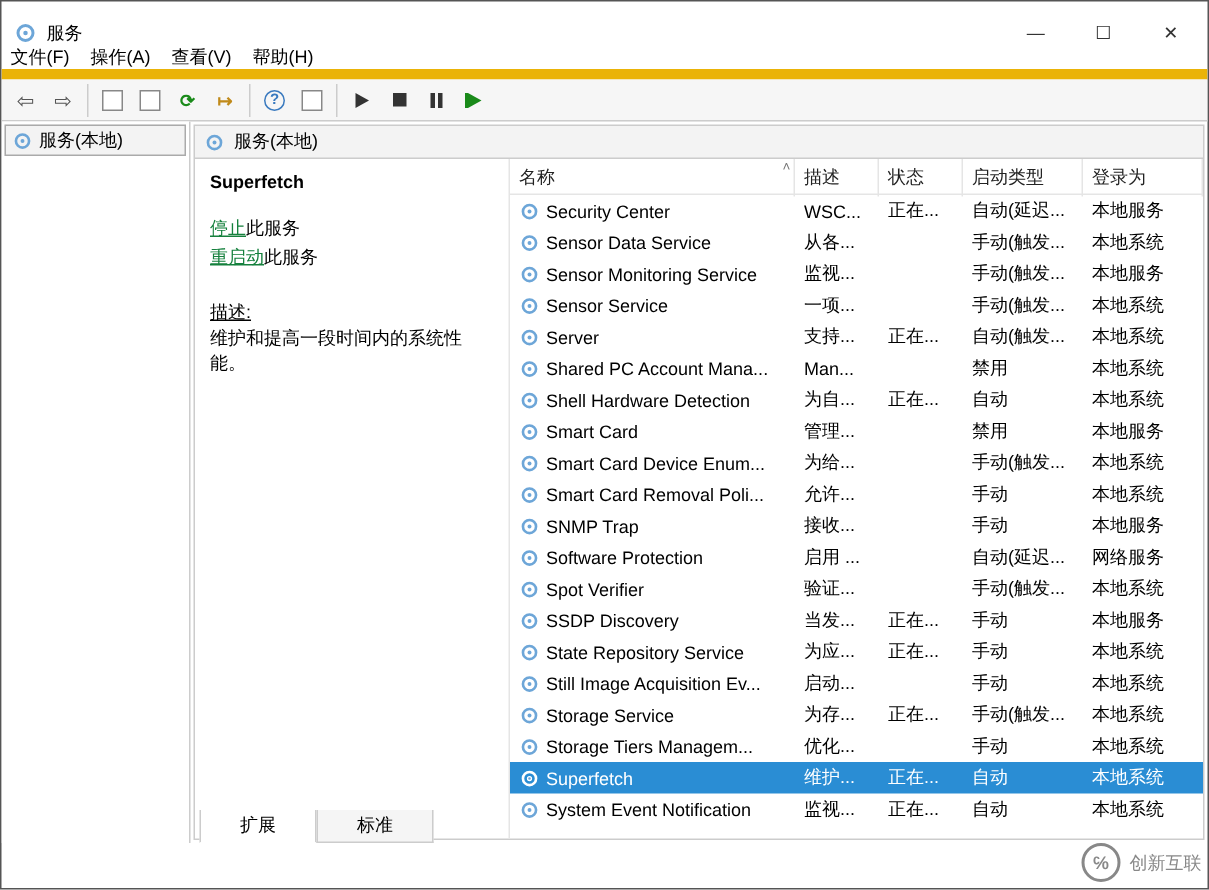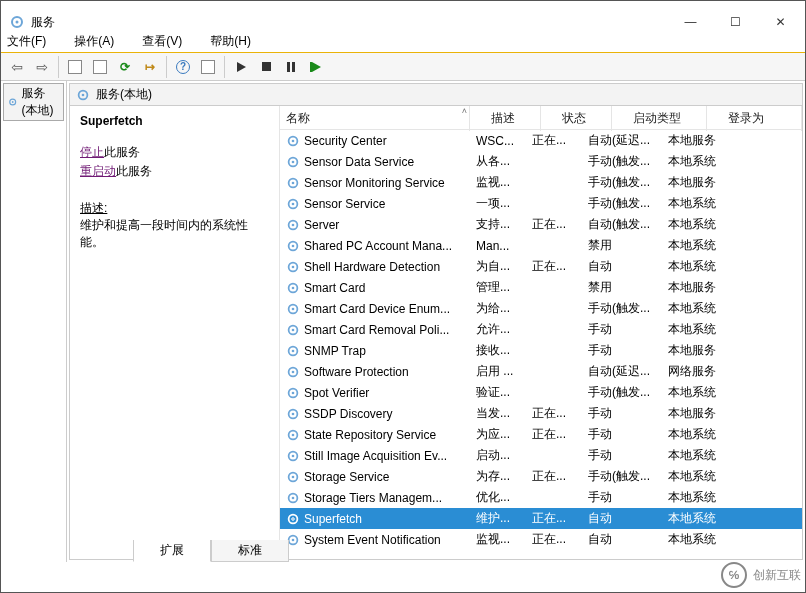--- a/index.html
+++ b/index.html
@@ -3,41 +3,41 @@
 <meta charset="utf-8">
 <style>
 * { box-sizing: border-box; margin: 0; padding: 0; font-family: "Microsoft YaHei", "Segoe UI", Tahoma, sans-serif; font-size: 12px; }
 body { width: 806px; height: 593px; background: #fff; position: relative; overflow: hidden; border: 1px solid #555; }
 .titlebar { height: 30px; display: flex; align-items: center; padding: 12px 2px 0 8px; }
 .titlebar .app-icon { width: 16px; height: 16px; margin-right: 6px; }
 .gear-svg { display: block; }
 .title-text { flex: 1; }
 .win-ctrls { display: flex; height: 100%; }
 .win-ctrls span { width: 45px; display: flex; align-items: center; justify-content: center; color: #333; }
-.menubar { height: 22px; display: flex; align-items: center; padding: 0 6px; gap: 28px; border-bottom: 1px solid #eab308; }
+.menubar { height: 22px; display: flex; align-items: center; padding: 0 6px; gap: 14px; border-bottom: 7px solid #eab308; }
 .menubar span { cursor: default; }
 .toolbar { height: 28px; display: flex; align-items: center; padding: 0 4px; gap: 1px; border-bottom: 1px solid #ccc; background: #f6f6f6; }
 .tb-btn { width: 24px; height: 24px; display: flex; align-items: center; justify-content: center; border: 1px solid transparent; }
 .tb-sep { width: 1px; height: 22px; background: #ccc; margin: 0 3px; }
 .arrow { font-size: 14px; color: #555; }
 .main-area { display: flex; height: calc(100% - 80px - 30px); }
 .lpane { width: 130px; border-right: 1px solid #ccc; background: #fff; padding: 2px; }
 .lpane .node { display: flex; align-items: center; gap: 4px; background: #f3f3f3; border: 1px solid #aaa; padding: 1px 4px; }
 .lpane .node-text { }
 .rpane { flex: 1; display: flex; flex-direction: column; border: 1px solid #ccc; margin: 2px; background: #fff; }
 .rpane-header { height: 22px; border-bottom: 1px solid #ccc; display: flex; align-items: center; padding: 0 6px; background: #f3f3f3; gap: 6px; }
 .rpane-body { flex: 1; display: flex; overflow: hidden; }
 .detail { width: 210px; border-right: 1px solid #e5e5e5; padding: 8px 10px; }
 .detail h3 { font-weight: bold; margin-bottom: 16px; }
 .detail .actline { margin-bottom: 2px; }
-.detail a { color: #701a75; text-decoration: underline; cursor: pointer; }
+.detail a { color: #15803d; text-decoration: underline; cursor: pointer; }
 .detail .desc-lbl { margin-top: 20px; text-decoration: underline; }
 .listwrap { flex: 1; overflow-y: scroll; position: relative; }
 .list-head, .list-row { display: grid; grid-template-columns: 190px 56px 56px 80px 80px; }
-.list-head { position: sticky; top: 0; background: #fff; border-bottom: 1px solid #e5e5e5; height: 24px; gap: 15px; }
+.list-head { position: sticky; top: 0; background: #fff; border-bottom: 1px solid #e5e5e5; height: 24px; }
 .list-head > div { padding: 4px 6px; border-right: 1px solid #e5e5e5; position: relative; color: #222; }
 .sort-caret { position: absolute; right: 2px; top: 0; font-size: 9px; color: #777; }
 .list-row { height: 21px; align-items: center; }
 .list-row > div { padding: 0 6px; white-space: nowrap; overflow: hidden; text-overflow: ellipsis; }
 .list-row .namecell { display: flex; align-items: center; gap: 4px; }
 .list-row.selected { background: #2a8dd4; color: #fff; }
 .list-row.selected .gear-svg path, .list-row.selected .gear-svg circle { stroke: #fff; }
 .tabs { position: absolute; left: 132px; bottom: 30px; height: 22px; display: flex; align-items: end; }
 .tab { border: 1px solid #ccc; border-top: none; padding: 2px 26px; background: #f5f5f5; font-size: 12px; }
 .tab.active { background: #fff; border-bottom: 1px solid #fff; }

